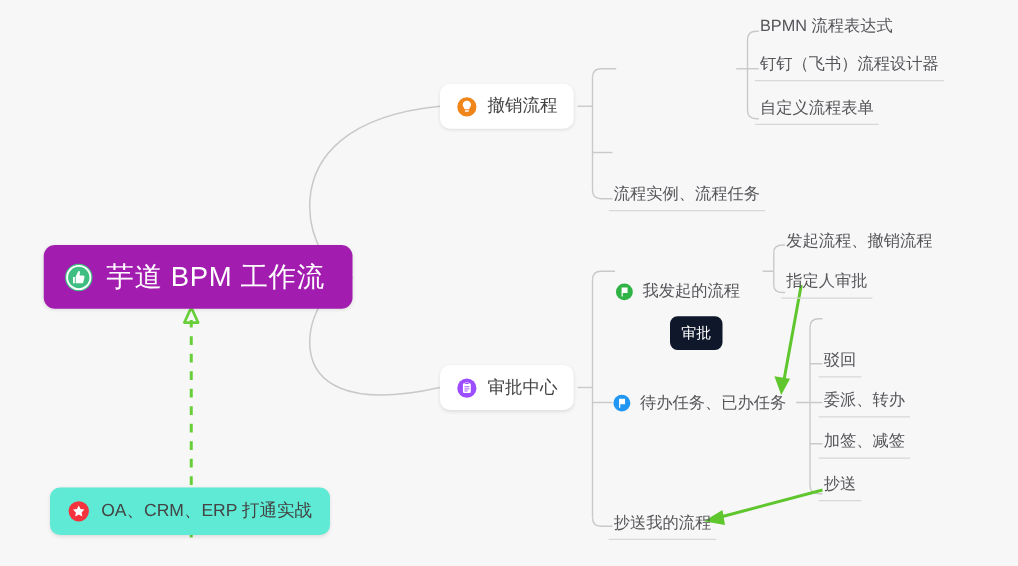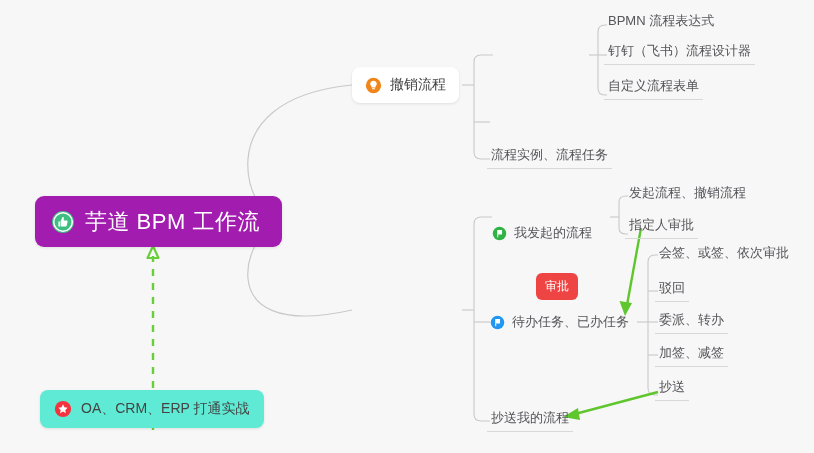--- a/index.html
+++ b/index.html
@@ -44,24 +44,24 @@
   
   .leaf{
     position:absolute;white-space:nowrap;
     font-size:13px;color:#55555a;
     padding:0 4px 4px 4px;
   }
   .leaf.ul{border-bottom:1px solid #d8d8d8;}
 
   
   .chip{
-    position:absolute;background:#ef4444;border-radius:6px;
+    position:absolute;background:#0f172a;border-radius:6px;
     color:#fff;font-size:12px;
     display:flex;align-items:center;justify-content:center;
-    padding:5px 9px;box-sizing:border-box;margin-top:20px;
+    padding:5px 9px;box-sizing:border-box;
   }
 
   
   .note{
     position:absolute;left:40px;top:390px;
     height:38px;background:#5eead4;border-radius:8px;
     display:flex;align-items:center;gap:9px;padding:0 14px;
     box-sizing:border-box;box-shadow:0 1px 3px rgba(0,0,0,.10);
     white-space:nowrap;
   }
@@ -157,20 +157,34 @@
     <span class="label">撤销流程</span>
   </div>
 
 
   <div class="leaf" style="left:604px;top:12px;">BPMN 流程表达式</div>
   <div class="leaf ul" style="left:604px;top:42px;">钉钉（飞书）流程设计器</div>
   <div class="leaf ul" style="left:604px;top:77px;">自定义流程表单</div>
 
   <div class="leaf ul" style="left:487px;top:146px;">流程实例、流程任务</div>
 
+  <div class="node1" style="left:352px;top:292px;">
+    <span class="ic">
+      <svg width="17" height="17" viewBox="0 0 20 20">
+        <circle cx="10" cy="10" r="9" fill="#9b4dff"></circle>
+        <rect x="6.3" y="5.4" width="7.4" height="9.3" rx="1.2" fill="#fff"></rect>
+        <rect x="8.3" y="4.2" width="3.4" height="2.1" rx=".8" fill="#fff"></rect>
+        <rect x="8.3" y="4.6" width="3.4" height="1.6" rx=".6" fill="#9b4dff"></rect>
+        <rect x="7.7" y="8.3" width="4.6" height=".9" fill="#9b4dff"></rect>
+        <rect x="7.7" y="10.3" width="4.6" height=".9" fill="#9b4dff"></rect>
+        <rect x="7.7" y="12.2" width="3" height=".9" fill="#9b4dff"></rect>
+      </svg>
+    </span>
+    <span class="label">审批中心</span>
+  </div>
 
   <div class="node2" style="left:492px;top:222px;">
     <span class="ic">
       <svg width="15" height="15" viewBox="0 0 20 20">
         <circle cx="10" cy="10" r="9" fill="#2fb344"></circle>
         <path d="M7 5.2 L7 15 L8.3 15 L8.3 11.2 L13.4 11.2 L13.4 5.2 Z" fill="#fff"></path>
       </svg>
     </span>
     <span class="label">我发起的流程</span>
   </div>
@@ -181,21 +195,20 @@
   <div class="node2" style="left:490px;top:311px;">
     <span class="ic">
       <svg width="15" height="15" viewBox="0 0 20 20">
         <circle cx="10" cy="10" r="9" fill="#2196f3"></circle>
         <path d="M7 5.2 L7 15 L8.3 15 L8.3 11.2 L13.4 11.2 L13.4 5.2 Z" fill="#fff"></path>
       </svg>
     </span>
     <span class="label">待办任务、已办任务</span>
   </div>
 
-  <div class="leaf" style="left:655px;top:244px;">会签、或签、依次审批</div>
   <div class="leaf ul" style="left:655px;top:279px;">驳回</div>
   <div class="leaf ul" style="left:655px;top:311px;">委派、转办</div>
   <div class="leaf ul" style="left:655px;top:344px;">加签、减签</div>
   <div class="leaf ul" style="left:655px;top:378px;">抄送</div>
 
   <div class="leaf ul" style="left:487px;top:409px;">抄送我的流程</div>
 
   <div class="chip" style="left:536px;top:253px;">审批</div>
 
   <div class="note">

